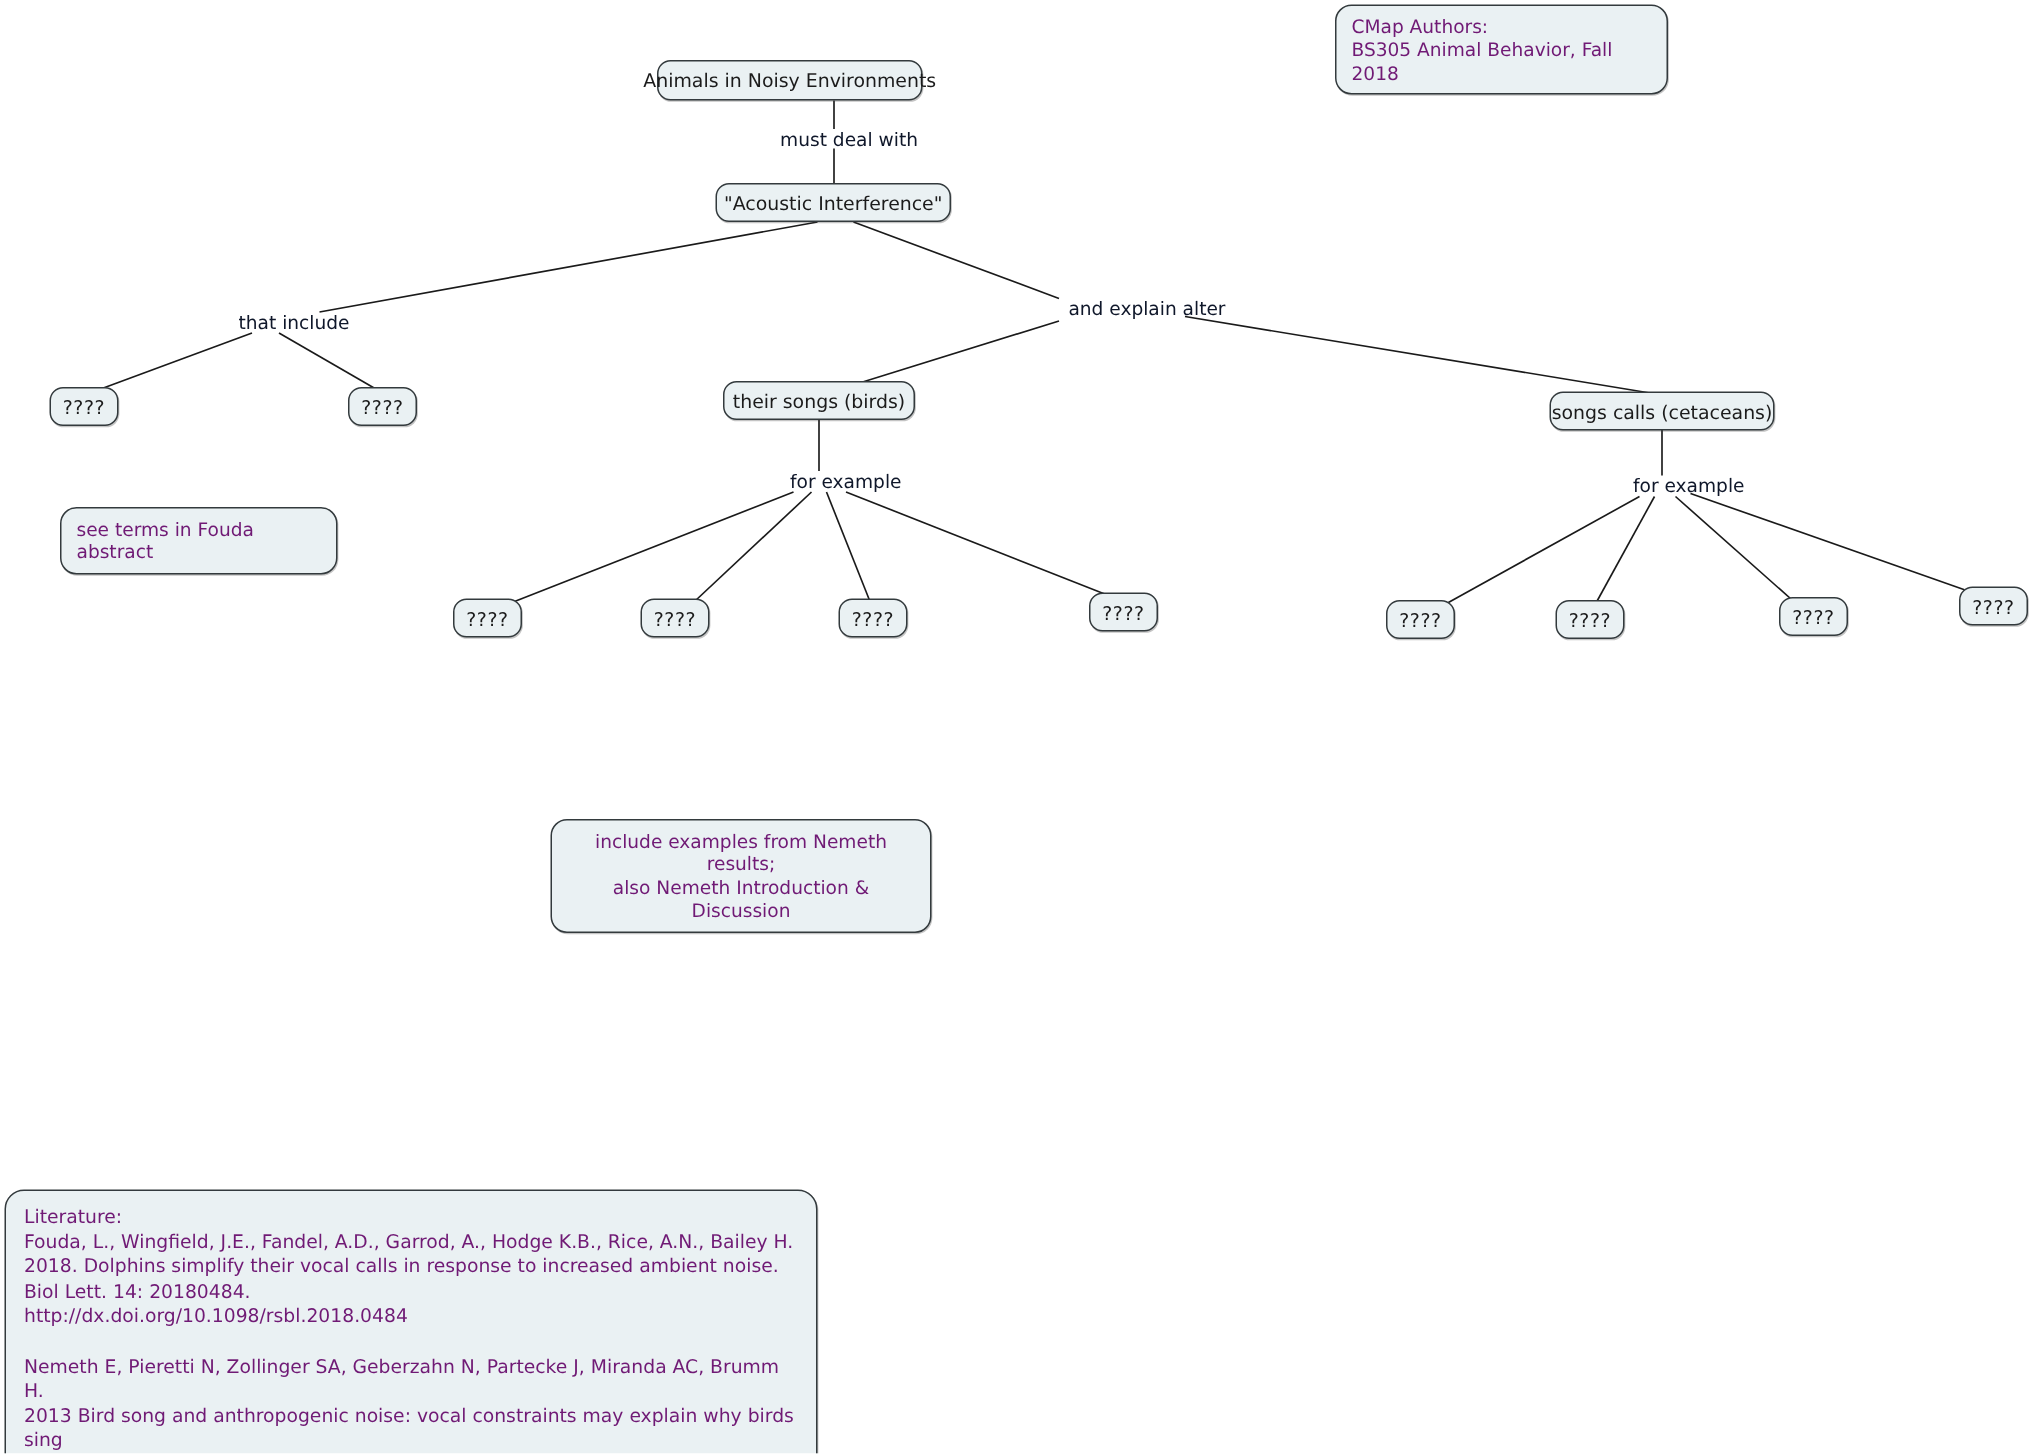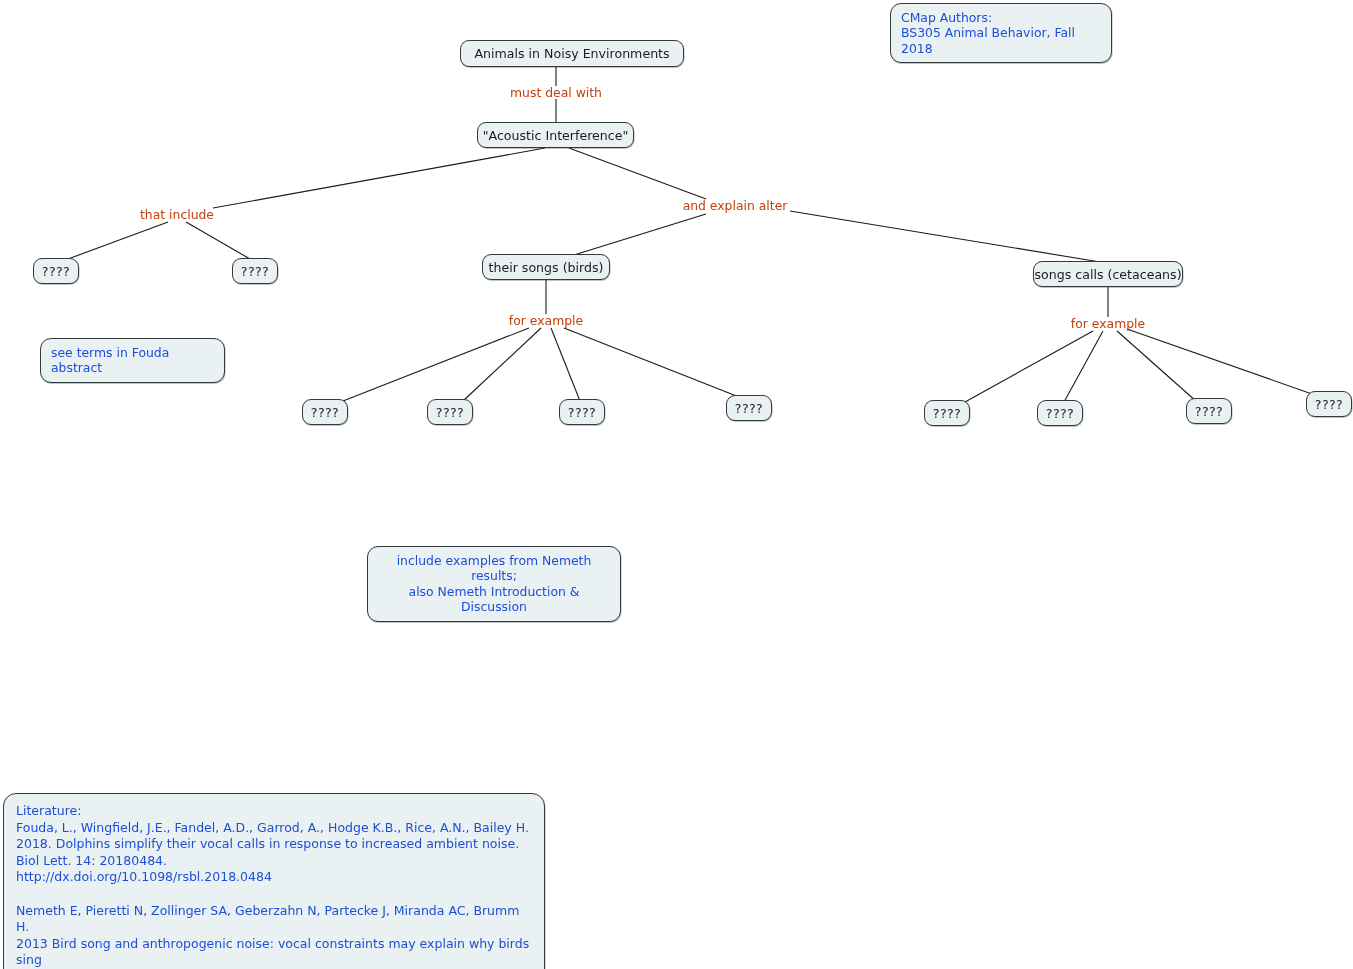--- a/index.html
+++ b/index.html
@@ -48,35 +48,35 @@
     white-space: nowrap;
     box-shadow: 0.6px 0.9px 0 rgba(60,60,60,0.30);
   }
   .node.unknown {
     font-size: 12.6px;
     letter-spacing: 0.4px;
   }
   
   .linkphrase {
     position: absolute;
-    color: #c2410c;
+    color: #0f172a;
     font-size: 12.4px;
     line-height: 14px;
     white-space: nowrap;
     background: transparent;
-    text-align: center;
+    text-align: right;
   }
   
   .notebox {
     position: absolute;
     box-sizing: border-box;
     background: #eaf1f3;
     border: 1.2px solid #333a3d;
     border-radius: 11px;
-    color: #1d4ed8;
+    color: #701a75;
     font-size: 12.4px;
     line-height: 15.4px;
     padding: 6px 10px;
     white-space: pre-line;
     box-shadow: 0.6px 0.9px 0 rgba(60,60,60,0.30);
   }
   .notebox.literature {
     border-radius: 13px;
     padding: 9px 12px;
     line-height: 16.6px;
@@ -116,21 +116,21 @@
 
     <line x1="1093" y1="331" x2="965" y2="402"></line>
     <line x1="1103" y1="331" x2="1064" y2="402"></line>
     <line x1="1117" y1="331" x2="1197" y2="402"></line>
     <line x1="1127" y1="329" x2="1312" y2="394"></line>
   </svg>
 
   <div class="notebox" style="left:890px; top:3px; width:222px;">CMap Authors:
 BS305 Animal Behavior, Fall 2018</div>
 
-  <div class="node" style="left:460px; top:40px; width:224px; height:27px;">Animals in Noisy Environments</div>
+  <div class="node" style="left:438px; top:40px; width:177px; height:27px;">Animals in Noisy Environments</div>
 
   <div class="linkphrase" style="left:500px; top:86px; width:112px;">must deal with</div>
 
   <div class="node" style="left:477px; top:122px; width:157px; height:26px;">"Acoustic Interference"</div>
 
   <div class="linkphrase" style="left:121px; top:208px; width:112px;">that include</div>
 
   <div class="linkphrase" style="left:653px; top:199px; width:164px;">and explain alter</div>
 
   <div class="node unknown" style="left:33px; top:258px; width:46px; height:26px;">????</div>

